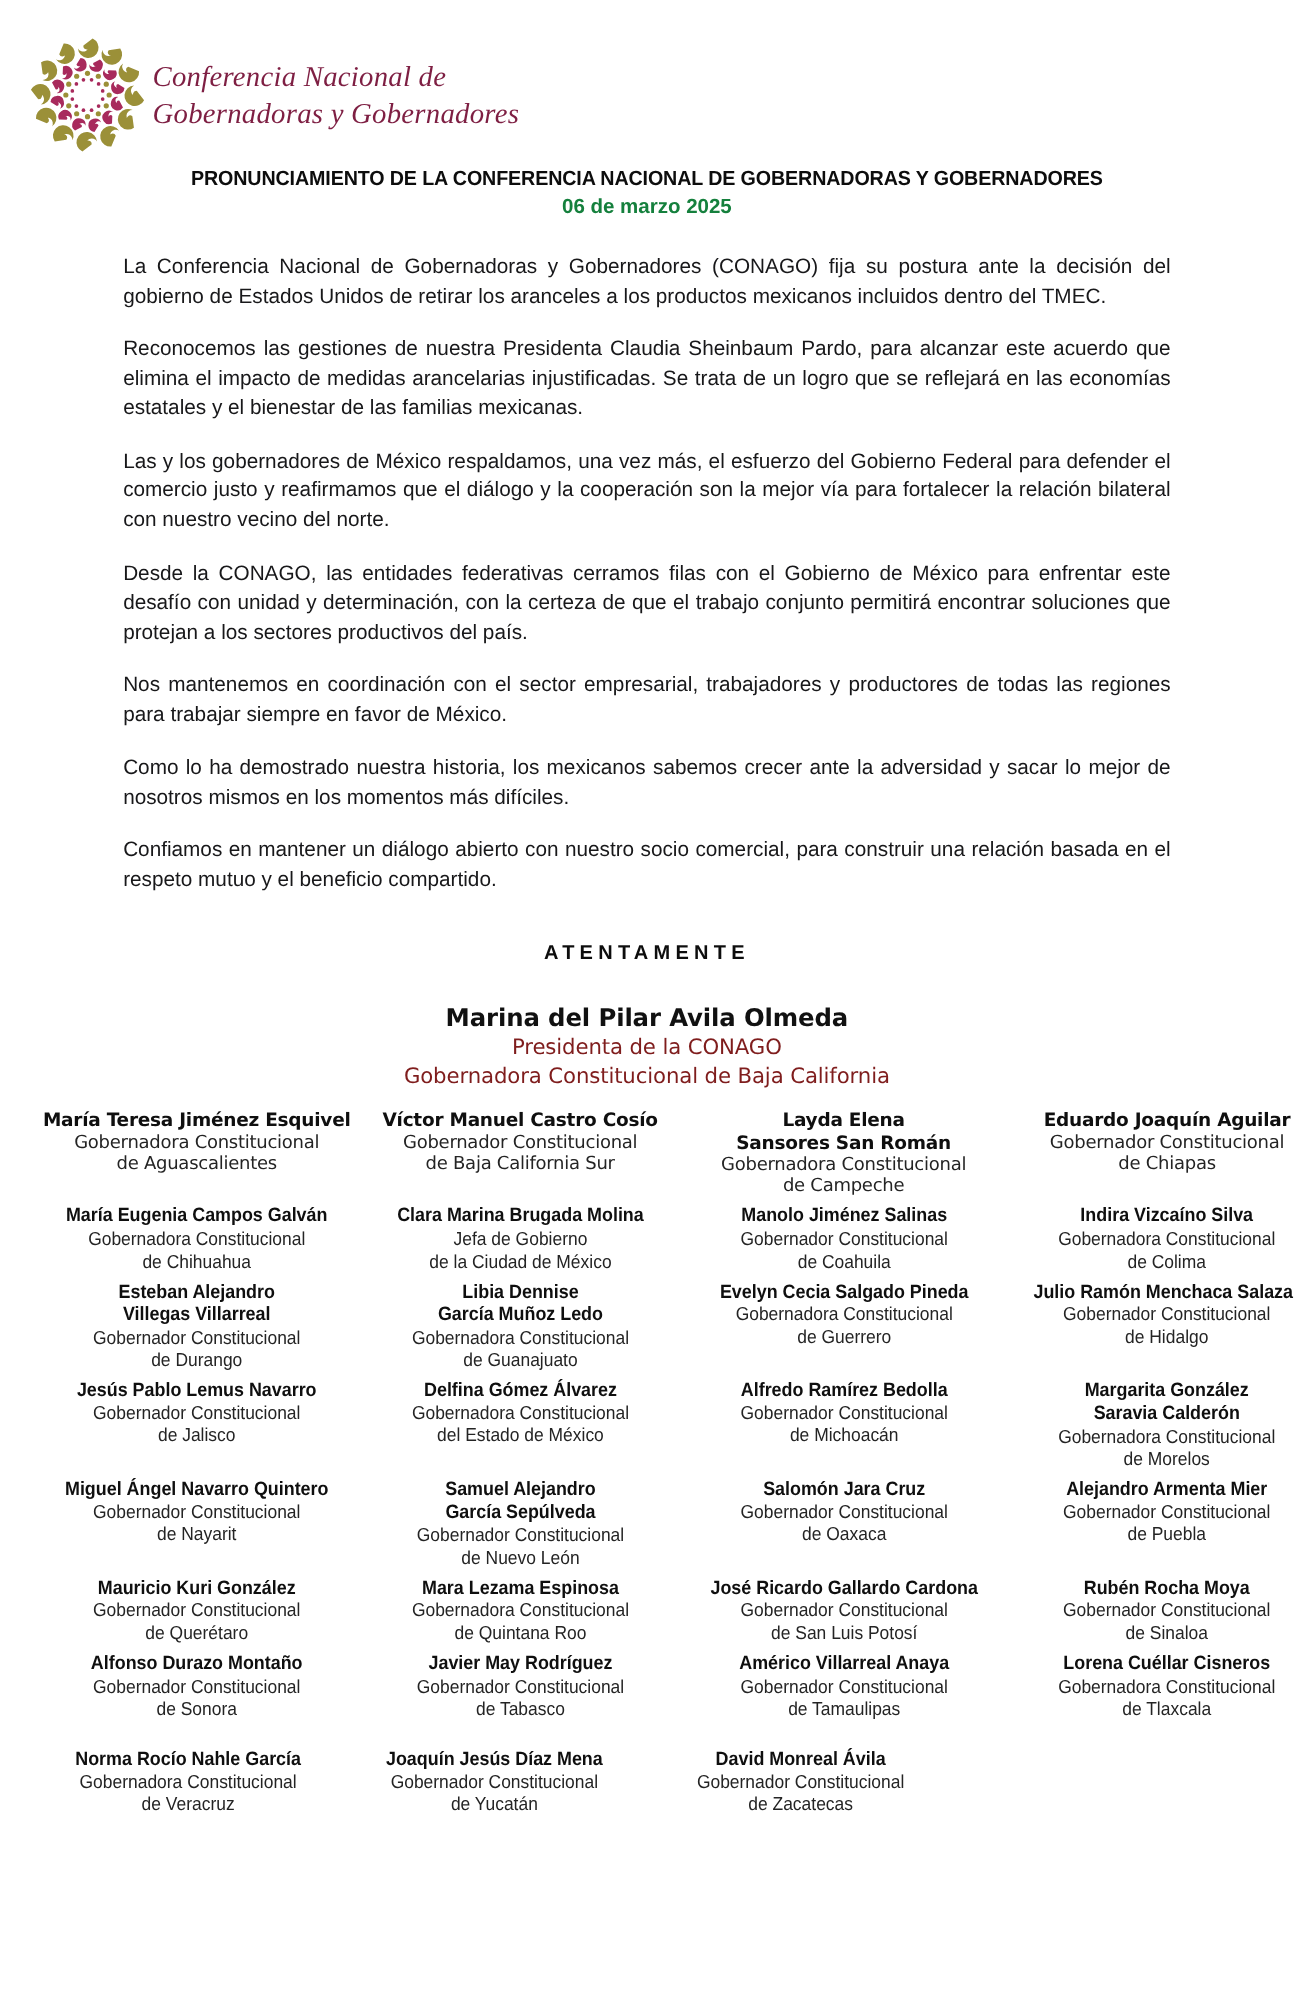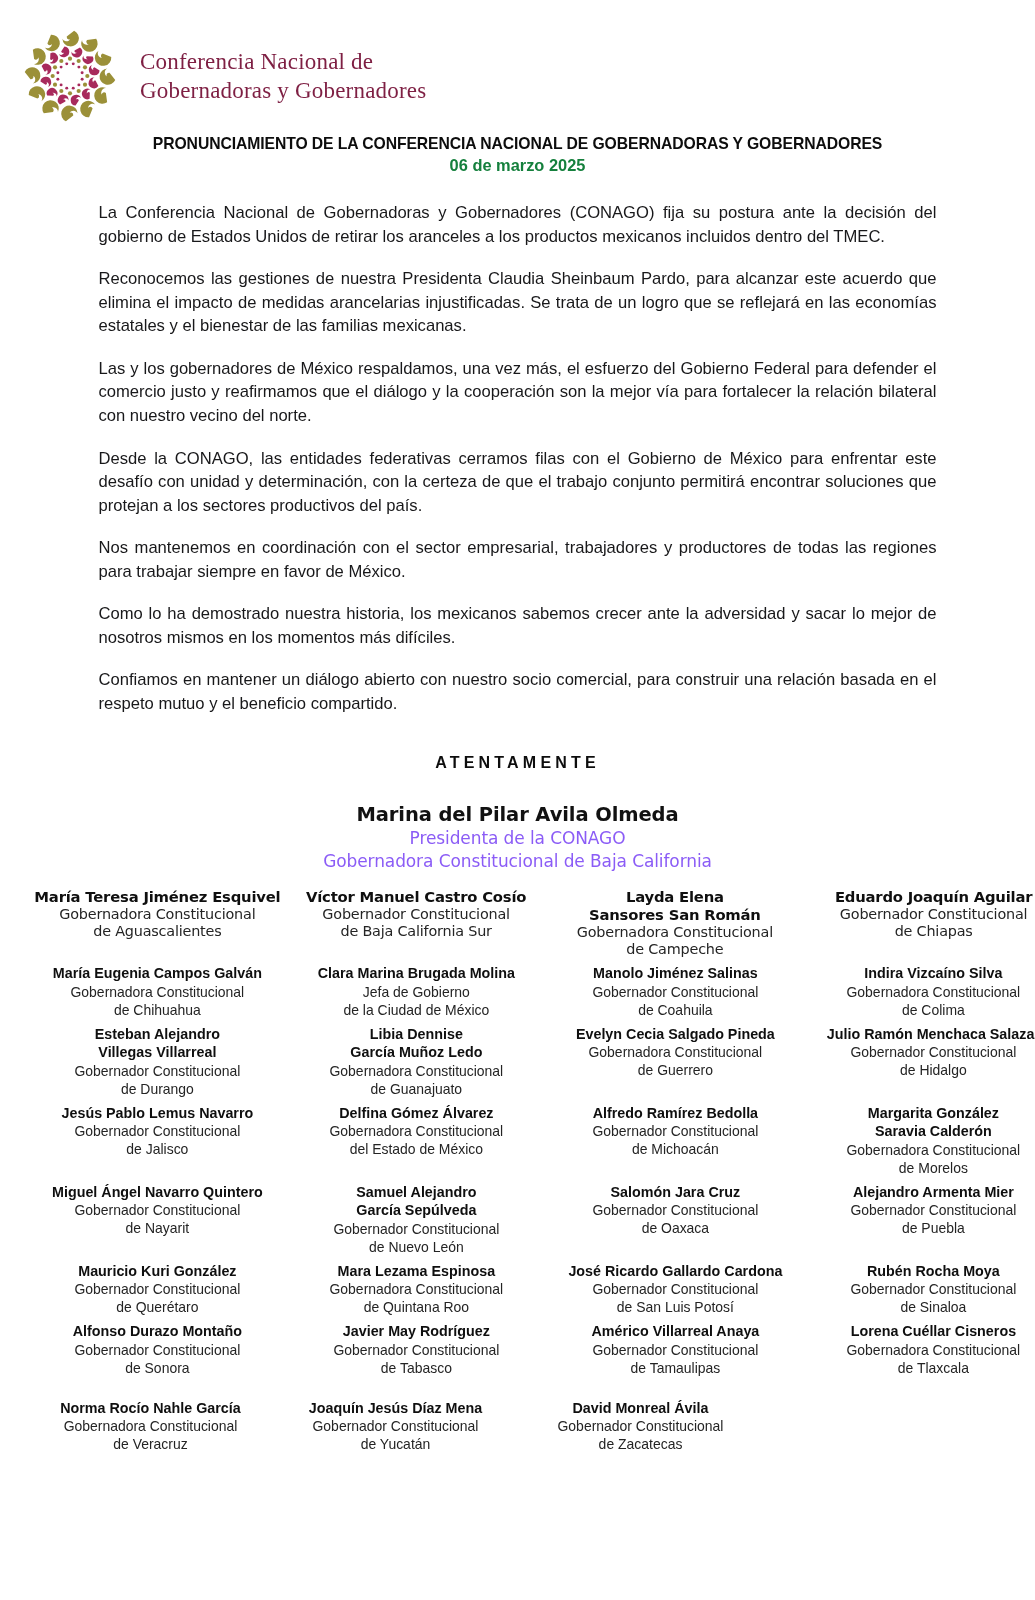--- a/index.html
+++ b/index.html
@@ -26,27 +26,27 @@
   }
   .logo-mark {
     width: 104px;
     height: 104px;
     position: relative;
     flex: 0 0 104px;
   }
   .logo-mark svg { display: block; width: 104px; height: 104px; }
 
   .wordmark {
-    margin-left: 18px;
     font-family: "Liberation Serif", "DejaVu Serif", serif;
     color: #7e1f43;
     font-size: 23px;
     line-height: 1.28;
     letter-spacing: 0.2px;
     white-space: pre-line;
+    font-style: italic;
   }
 
   
   .title-block {
     text-align: center;
     margin-top: 12px;
   }
   .doc-title {
     font-family: "Liberation Sans Narrow", "Liberation Sans", sans-serif;
     font-weight: bold;
@@ -101,21 +101,21 @@
     font-family: "DejaVu Sans", sans-serif;
     font-weight: bold;
     font-size: 19.5px;
     color: #111111;
     letter-spacing: -0.1px;
   }
   .president .role,
   .president .state {
     font-family: "DejaVu Sans", sans-serif;
     font-size: 17px;
-    color: #8b5cf6;
+    color: #7f1d1d;
     letter-spacing: -0.1px;
   }
 
   
   .gov-grid {
     margin-top: 16px;
     width: 1035px;
     padding-left: 28px;
   }
   .gov-row {

